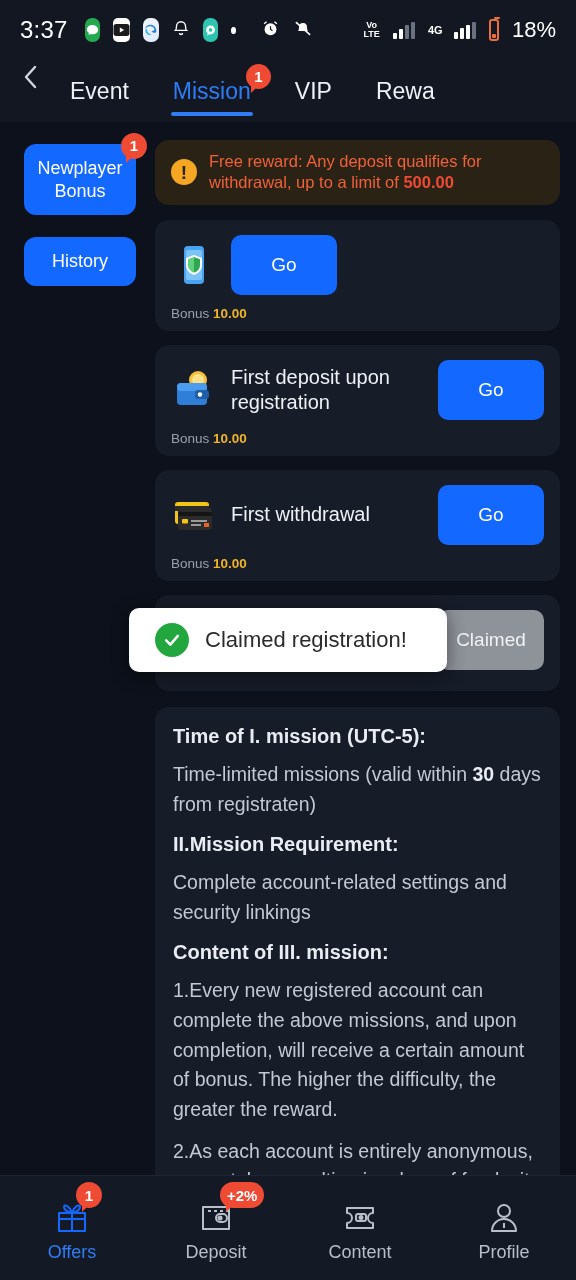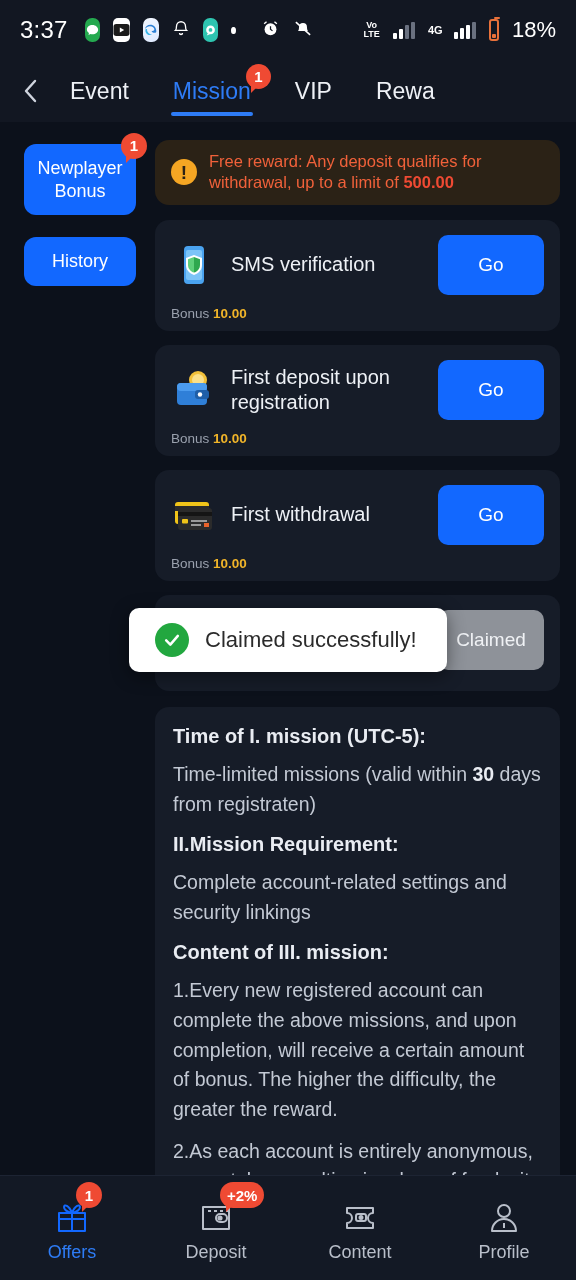--- a/index.html
+++ b/index.html
@@ -41,21 +41,21 @@
   .sb-batt { width:14px; height:22px; border:2px solid #e8713a; border-radius:3px; position:relative; }
   .sb-batt::before { content:""; position:absolute; top:-4px; left:3px; width:6px; height:2px; background:#e8713a; border-radius:1px; }
   .sb-batt i { position:absolute; bottom:1px; left:1px; right:1px; height:25%; background:#e8713a; border-radius:1px; display:block; }
   .sb-pct { font-size:22px; color:#ffffff; font-weight:500; }
 
   
   .tabbar {
     height:62px;
     background:#121722;
     display:flex;
-    align-items:center;
+    align-items:flex-start;
     padding-left:14px;
     position:relative;
     overflow:hidden;
   }
   .back-chevron {
     width:34px; height:34px; flex:0 0 34px;
     display:flex; align-items:center; justify-content:center;
     color:#cfd4de;
   }
   .tabs { display:flex; align-items:center; gap:0; flex:1; white-space:nowrap; }
@@ -311,21 +311,20 @@
       <div class="mcard-row">
         <div class="mcard-icon">
           <svg width="46" height="46" viewBox="0 0 46 46">
             <rect x="13" y="4" width="20" height="38" rx="4" fill="#4aa3f0"></rect>
             <rect x="15" y="8" width="16" height="30" rx="2" fill="#7cc4f7"></rect>
             <path d="M23 13l8 3v7c0 5-3.5 8.5-8 10-4.5-1.5-8-5-8-10v-7z" fill="#ffffff"></path>
             <path d="M23 15l6 2.3v5.6c0 3.8-2.6 6.5-6 7.7z" fill="#2fa84f"></path>
             <path d="M23 15l-6 2.3v5.6c0 3.8 2.6 6.5 6 7.7z" fill="#5fd07b"></path>
           </svg>
         </div>
-        <div class="mcard-title">SMS verification</div>
         <button class="mcard-btn">Go</button>
       </div>
       <div class="mcard-bonus">
         <span>Bonus</span>
         <b>10.00</b>
       </div>
     </div>
 
     <div class="mcard">
       <div class="mcard-row">
@@ -404,21 +403,21 @@
 
   </div>
 </div>
 
 <div class="toast">
   <span class="toast-check">
     <svg width="20" height="20" viewBox="0 0 24 24" fill="none" stroke="#ffffff" stroke-width="3" stroke-linecap="round" stroke-linejoin="round">
         <path d="M5 12.5l5 5L19 7"></path>
       </svg>
   </span>
-  <span class="toast-text">Claimed successfully!</span>
+  <span class="toast-text">Claimed registration!</span>
 </div>
 
 <div class="bottomnav">
 
 
   <div class="nav-item active">
     <span class="nav-ico">
       <svg width="32" height="32" viewBox="0 0 32 32" fill="none" stroke="#1268ff" stroke-width="2" stroke-linejoin="round">
           <rect x="3" y="11" width="26" height="18"></rect>
           <path d="M3 17h26M16 11v18"></path>

